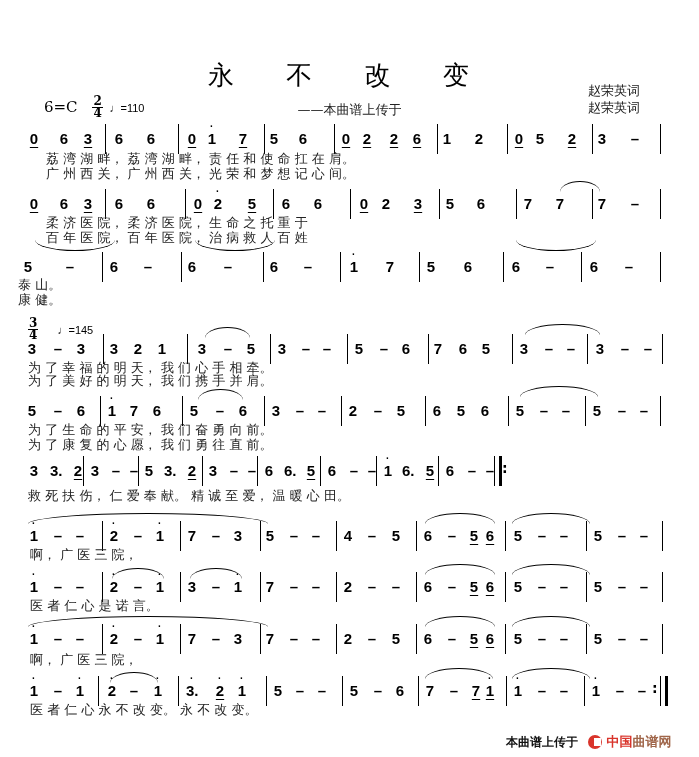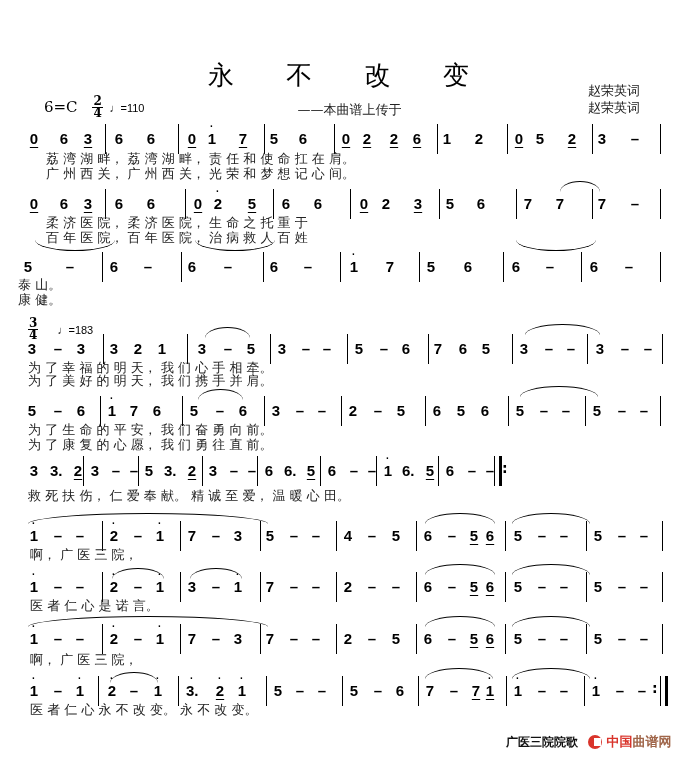--- a/index.html
+++ b/index.html
@@ -159,21 +159,21 @@
   </div>
   <div class="ly" style="left:18px;top:19px;">泰 山。</div>
   <div class="ly" style="left:18px;top:34px;">康 健。</div>
 </div>
 
 <div class="abs" style="left:28px;top:318px;">
   <span class="ts" style="margin-left:0">
     <div class="num">3</div>
     <div>4</div>
   </span>
-  <span class="tempo" style="margin-left:14px">♩=183</span>
+  <span class="tempo" style="margin-left:14px">♩=145</span>
 </div>
 
 <div class="abs staff" style="top:340px;">
   <div class="notes">
     <span class="n" style="left:26px">3</span>
       <span class="n" style="left:52px">–</span>
       <span class="n" style="left:75px">3</span>
     <span class="bar" style="left:103px"></span>
     <span class="n" style="left:108px">3</span>
       <span class="n" style="left:132px">2</span>
@@ -454,18 +454,18 @@
     <span class="rep" style="left:652px">:</span>
     <span class="bar dbl" style="left:660px"></span>
   </div>
   <div class="ly" style="left:30px;top:20px;">医 者 仁 心 永 不 改 变。 永 不 改 变。</div>
   <div class="slur" style="left:110px;top:-10px;width:48px;"></div>
   <div class="slur" style="left:425px;top:-14px;width:68px;"></div>
   <div class="slur" style="left:512px;top:-14px;width:78px;"></div>
 </div>
 
 <div class="abs footer">
-  <span>广医三院院歌</span>
+  <span>本曲谱上传于</span>
   <span class="logo">
     <span class="logo-mark"></span>
     <span class="logo-text"><span class="red">中国</span><span class="brown">曲谱网</span></span>
   </span>
 </div>
 
 </body></html>

